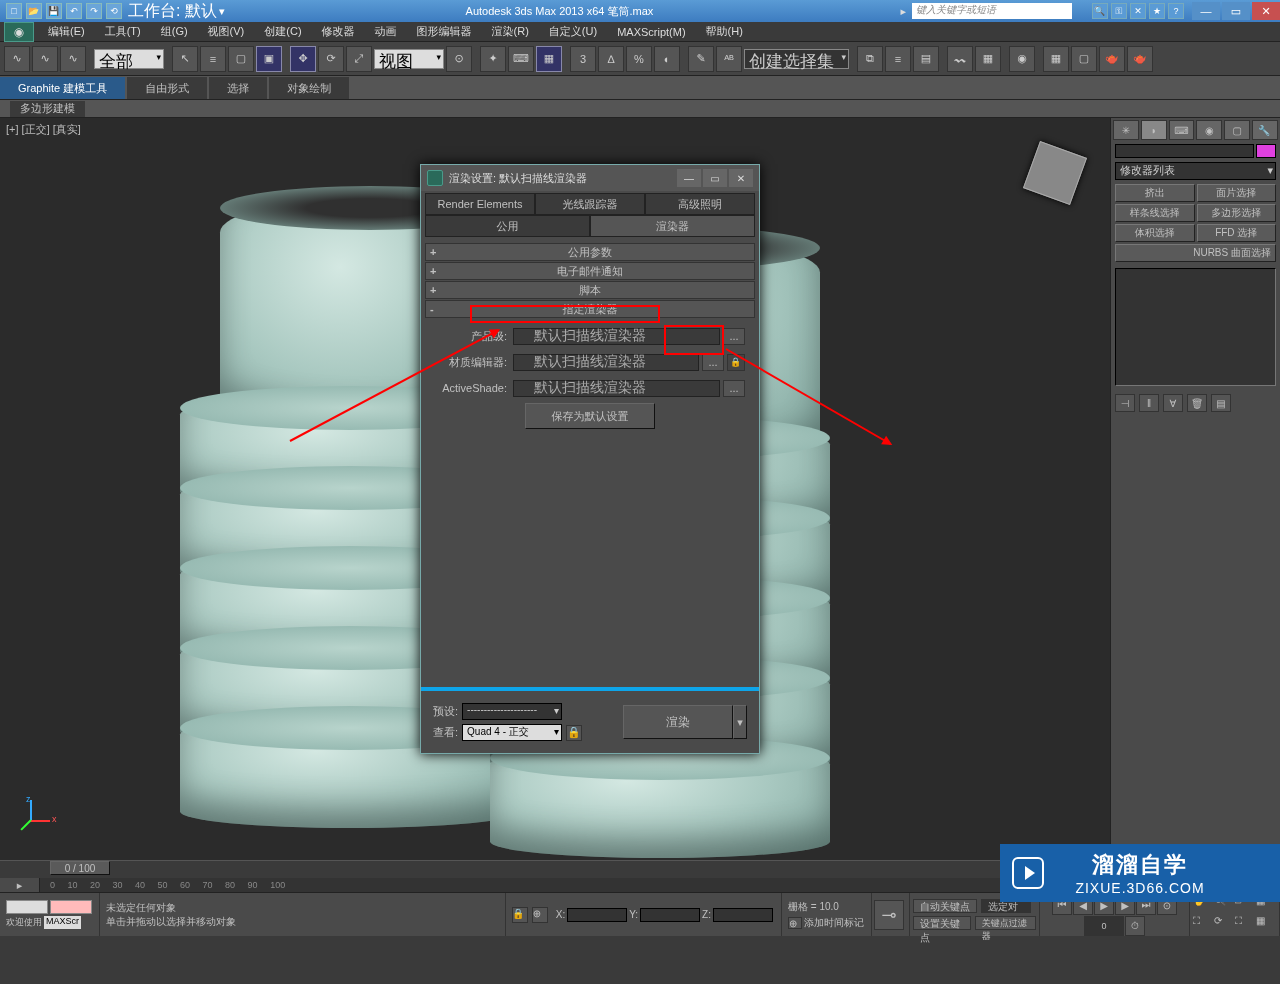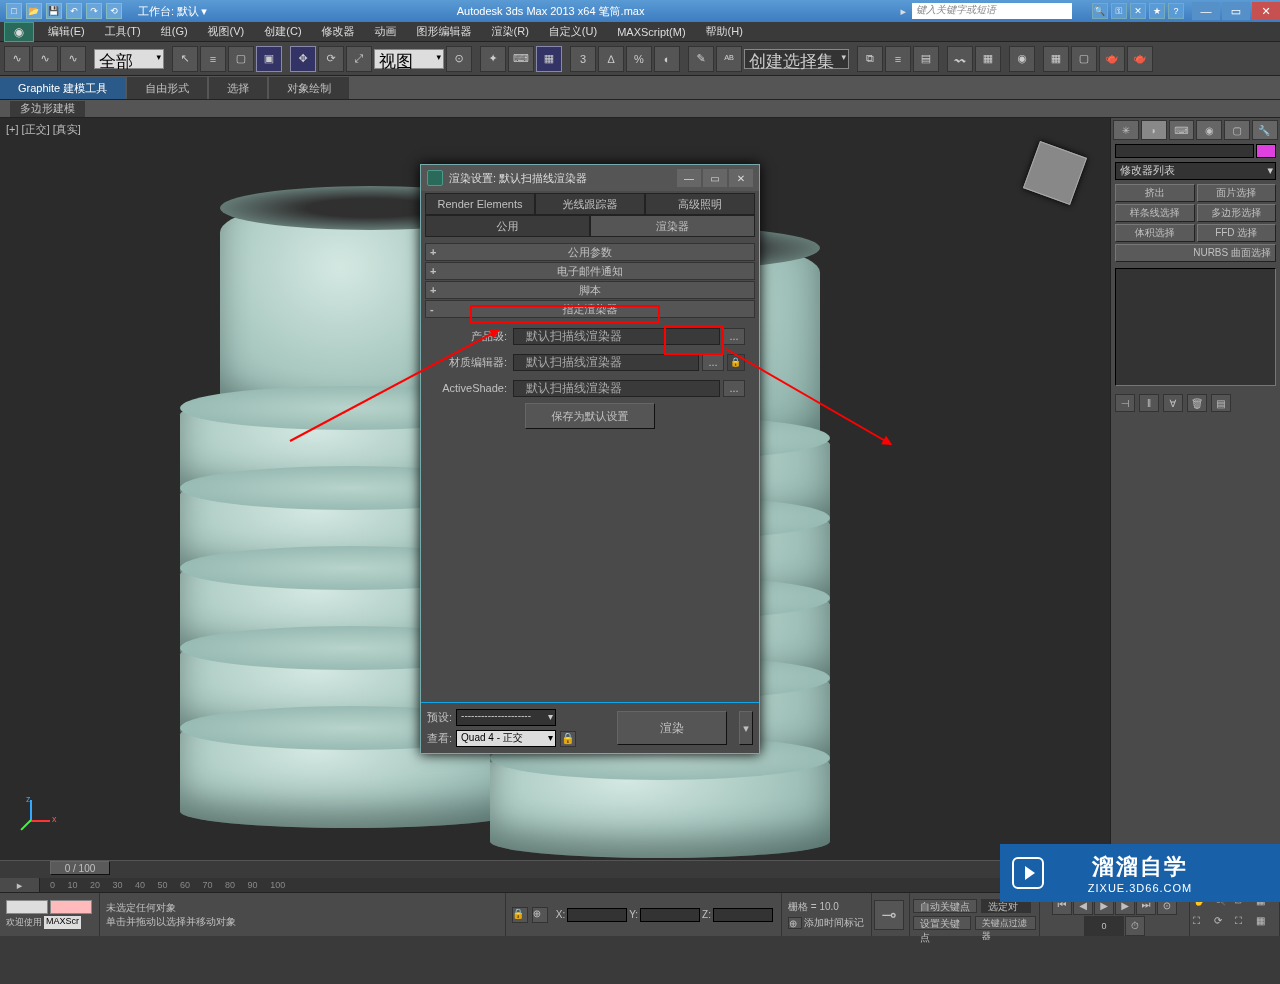--- a/index.html
+++ b/index.html
@@ -2,21 +2,21 @@
 <html><head>
 <meta charset="utf-8">
 <style>
 * { margin:0; padding:0; box-sizing:border-box; font-family:"Microsoft YaHei",Arial,sans-serif; user-select:none; }
 body { width:1280px; height:984px; background:#3a3a3a; color:#c0c0c0; font-size:11px; overflow:hidden; position:relative; }
 
 
 .titlebar { height:22px; background:linear-gradient(#5a9bd5,#3d7cc0); display:flex; align-items:center; color:#fff; }
 .titlebar .qat { display:flex; gap:4px; padding:0 6px; }
 .titlebar .qat .qb { width:16px; height:16px; background:#6aa5d9; border:1px solid #8bb; display:flex; align-items:center; justify-content:center; font-size:9px;}
-.titlebar .workspace { margin-left:10px; font-size:11px; }
+.titlebar .workspace { font-size:16px; }
 .titlebar .apptitle { flex:1; text-align:center; font-size:11px; }
 .titlebar .search { width:160px; height:16px; background:#fff; color:#888; font-size:10px; padding:0 4px; font-style:italic; margin-right:20px;}
 .titlebar .rtools { display:flex; gap:3px; margin-right:8px;}
 .titlebar .rtools .rb { width:16px; height:16px; background:#5a9bd5; border:1px solid #7ab; font-size:9px; display:flex;align-items:center;justify-content:center;}
 .titlebar .winbtns { display:flex; gap:2px;}
 .titlebar .winbtns div { width:28px; height:18px; background:#5590c8; display:flex; align-items:center; justify-content:center; }
 .titlebar .winbtns .close { background:#c75050; }
 
 
 .menubar { height:20px; background:#3a3a3a; display:flex; align-items:center; color:#ddd; font-size:11px; border-bottom:1px solid #222;}
@@ -82,26 +82,26 @@
 .dialog .tabs2 .dt { flex:1; background:#555; border:1px solid #222; display:flex;align-items:center;justify-content:center;font-size:11px;}
 .dialog .tabs2 .dt.active { background:#3a3a3a;}
 .dialog .rollouts { margin:6px 4px; }
 .dialog .rollout { height:18px; background:#555; border:1px solid #333; display:flex; align-items:center; justify-content:center; font-size:11px; position:relative; margin-bottom:1px;}
 .dialog .rollout .pm { position:absolute; left:4px; font-weight:bold;}
 .dialog .rollout.open .pm::before{content:"-";}
 .dialog .rollout:not(.open) .pm::before{content:"+";}
 .dialog .rollbody { background:#4a4a4a; padding:6px 10px;}
 .dialog .row { display:flex; align-items:center; height:22px; margin-bottom:4px;}
 .dialog .row .lbl { width:78px; text-align:right; padding-right:6px; font-size:11px;}
-.dialog .row .val { flex:1; height:17px; background:#3a3a3a; border:1px solid #222; color:#aaa; font-size:12px; padding:0 12px; display:flex;align-items:center;}
+.dialog .row .val { flex:1; height:17px; background:#3a3a3a; border:1px solid #222; color:#aaa; font-size:14px; padding:0 20px; display:flex;align-items:center;}
 .dialog .row .dots { width:22px; height:17px; background:#555; border:1px solid #333; margin-left:3px; display:flex;align-items:center;justify-content:center;}
 .dialog .row .lock { width:18px;height:17px;background:#444;border:1px solid #333;margin-left:3px;display:flex;align-items:center;justify-content:center;font-size:9px;}
 .dialog .savebtn { width:130px; height:26px; background:#555; border:1px outset #666; margin:4px auto; display:flex;align-items:center;justify-content:center; font-size:11px;}
 .dialog .filler { flex:1;}
-.dialog .dfoot { padding:6px; display:flex; align-items:center; gap:12px; border-top:1px solid #0ea5e9;}
+.dialog .dfoot { padding:12px; display:flex; align-items:center; gap:0; border-top:4px solid #0ea5e9;}
 .dialog .dfoot .fsel { height:17px; background:#333; border:1px solid #000; font-size:10px; padding:0 14px 0 4px; width:100px; position:relative; color:#ccc;}
 .dialog .dfoot .fsel.light { background:#ddd; color:#000;}
 .dialog .dfoot .fsel::after{content:"▾";position:absolute;right:2px;top:1px;}
 .dialog .dfoot .renderbtn { width:110px; height:34px; background:#555; border:1px outset #666; display:flex;align-items:center;justify-content:center;font-size:12px;}
 
 
 .redbox { position:absolute; border:2px solid #ff0000; pointer-events:none;}
 .redarrow { position:absolute; background:#ff0000; height:2px; transform-origin:left center; pointer-events:none;}
 .redarrow::after { content:""; position:absolute; right:-2px; top:-4px; border-left:10px solid #ff0000; border-top:5px solid transparent; border-bottom:5px solid transparent;}
 
@@ -112,21 +112,21 @@
 .statusbar { height:44px; background:#4a4a4a; border-top:1px solid #222; display:flex; align-items:center; font-size:10px;}
 .statusbar .sbox { padding:0 6px; border-right:1px solid #333; height:100%; display:flex; flex-direction:column; justify-content:center;}
 .statusbar .coord { width:60px; height:14px; background:#333; border:1px solid #000; margin:0 2px; padding:0 2px;}
 .statusbar .keybtn { height:14px; background:#555; border:1px solid #333; padding:0 6px; margin:1px;}
 .statusbar .playbtns { display:flex; gap:1px;}
 .statusbar .playbtns .pb { width:20px;height:20px;background:#555;border:1px solid #333;display:flex;align-items:center;justify-content:center;}
 
 
 .watermark { position:absolute; right:0; bottom:82px; width:280px; height:58px; background:#1860a8; color:#fff; display:flex; align-items:center; justify-content:center; flex-direction:column; font-size:14px;}
 .watermark .big { font-size:22px; font-weight:bold; letter-spacing:2px;}
-.watermark .url { font-size:11px; letter-spacing:1px;}
+.watermark .url { font-size:14px; letter-spacing:1px;}
 .watermark .play { position:absolute; left:12px; width:32px;height:32px;border:2px solid #fff;border-radius:6px;display:flex;align-items:center;justify-content:center;}
 .watermark .play::before{content:"";border-left:10px solid #fff;border-top:7px solid transparent;border-bottom:7px solid transparent;margin-left:3px;}
 </style>
 </head>
 <body>
 
 <div class="titlebar">
   <div class="qat">
     <div class="qb">□</div>
     <div class="qb">📂</div>

